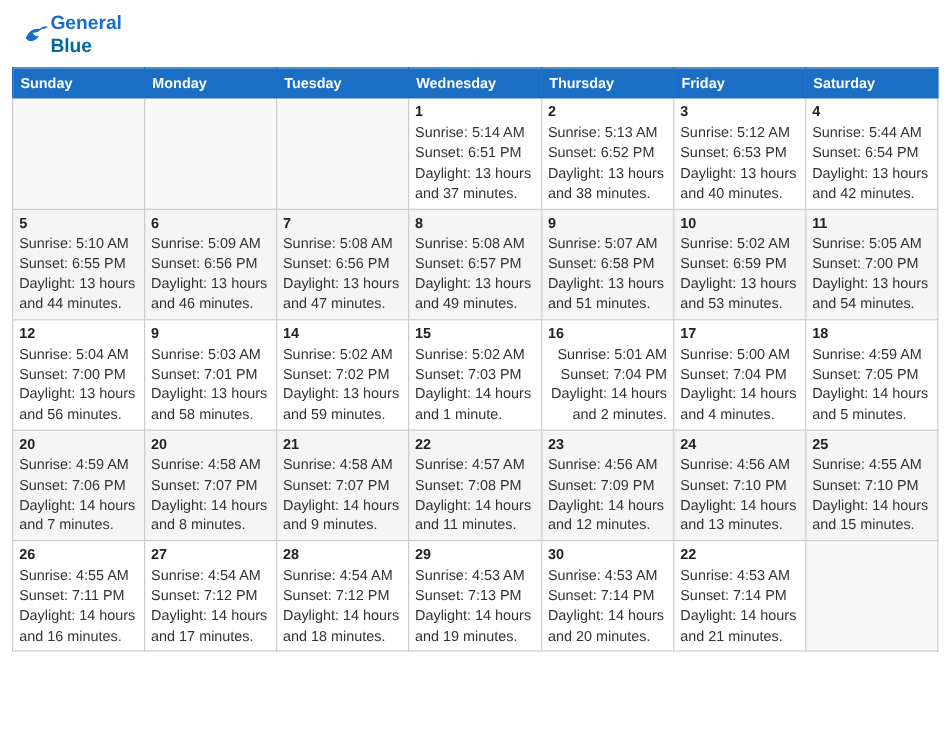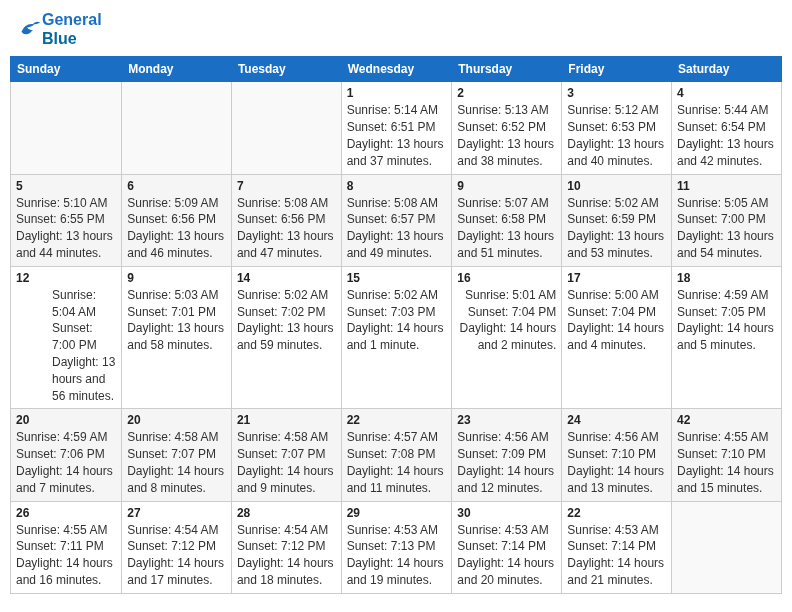--- a/index.html
+++ b/index.html
@@ -190,21 +190,21 @@
         <td>
           <div class="day-num">11</div>
           <div class="day-info" style="white-space: pre-line;">Sunrise: 5:05 AM
 Sunset: 7:00 PM
 Daylight: 13 hours and 54 minutes.</div>
         </td>
       </tr>
       <tr>
         <td>
           <div class="day-num">12</div>
-          <div class="day-info" style="white-space: pre-line; margin-left: 36px;">Sunrise: 5:04 AM
+          <div class="day-info" style="white-space: pre-line;">Sunrise: 5:04 AM
 Sunset: 7:00 PM
 Daylight: 13 hours and 56 minutes.</div>
         </td>
         <td>
           <div class="day-num">9</div>
           <div class="day-info" style="white-space: pre-line;">Sunrise: 5:03 AM
 Sunset: 7:01 PM
 Daylight: 13 hours and 58 minutes.</div>
         </td>
         <td>
@@ -269,21 +269,21 @@
 Sunset: 7:09 PM
 Daylight: 14 hours and 12 minutes.</div>
         </td>
         <td>
           <div class="day-num">24</div>
           <div class="day-info" style="white-space: pre-line;">Sunrise: 4:56 AM
 Sunset: 7:10 PM
 Daylight: 14 hours and 13 minutes.</div>
         </td>
         <td>
-          <div class="day-num">42</div>
+          <div class="day-num">25</div>
           <div class="day-info" style="white-space: pre-line;">Sunrise: 4:55 AM
 Sunset: 7:10 PM
 Daylight: 14 hours and 15 minutes.</div>
         </td>
       </tr>
       <tr>
         <td>
           <div class="day-num">26</div>
           <div class="day-info" style="white-space: pre-line;">Sunrise: 4:55 AM
 Sunset: 7:11 PM

